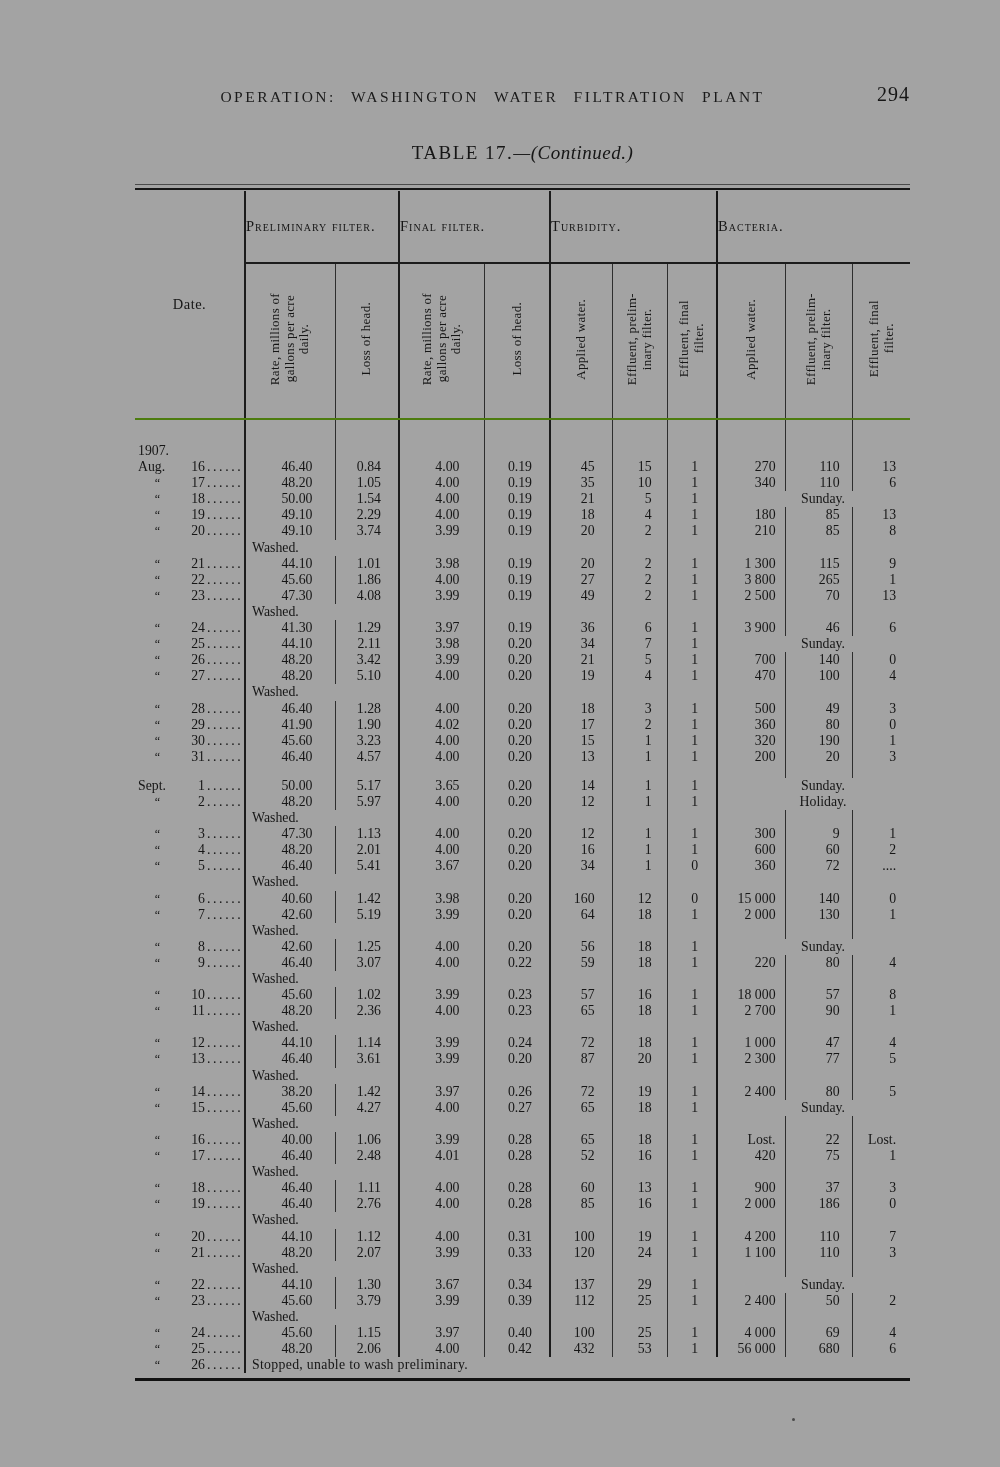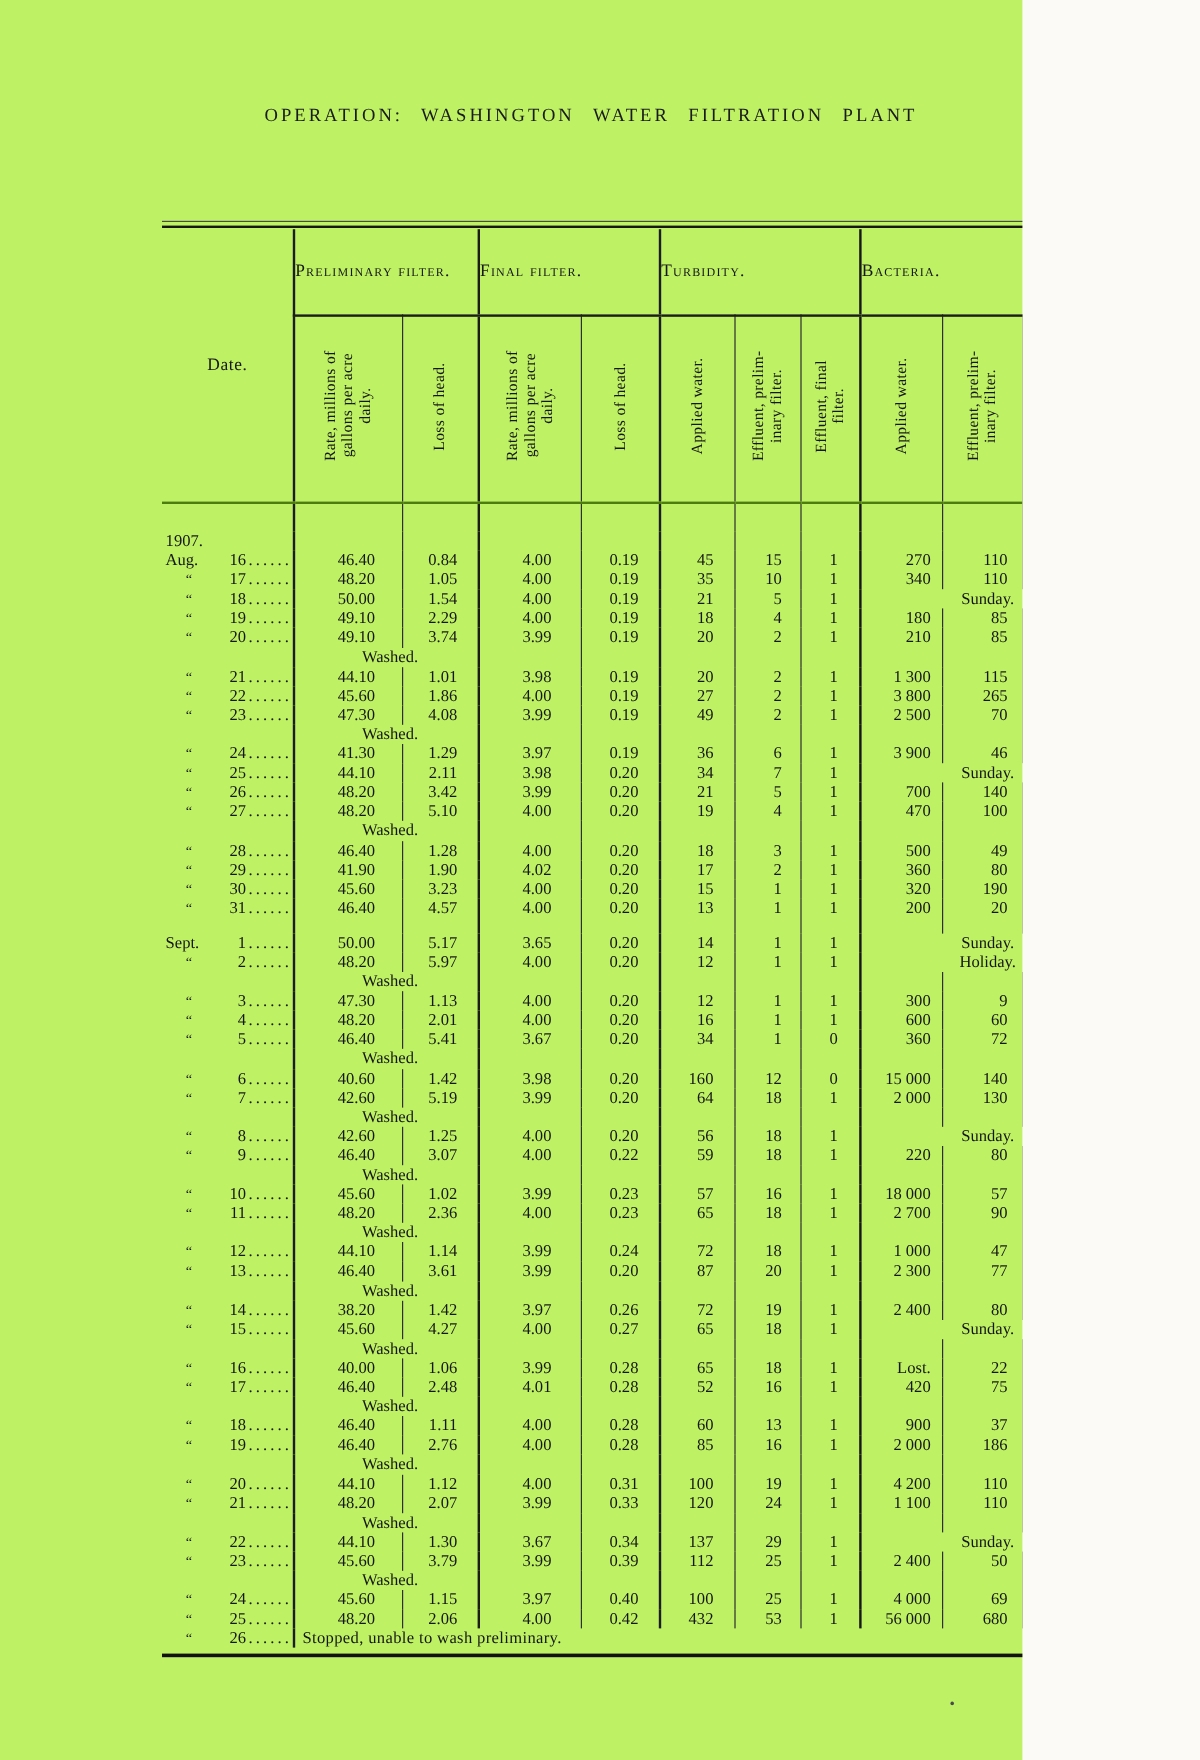--- a/index.html
+++ b/index.html
@@ -1,17 +1,17 @@
 <!DOCTYPE html>
 <html><head>
 <meta charset="utf-8">
 <style>
   html,body{margin:0;padding:0;}
   body{background:#fbfaf7;font-family:"Liberation Serif","DejaVu Serif",serif;color:#161616;}
-  .sheet{position:relative;width:852px;height:1467px;background:#bef264;overflow:hidden;}
+  .sheet{position:relative;width:1000px;height:1467px;background:#a3a3a3;overflow:hidden;}
 
   
   .running-head{position:absolute;top:88px;left:135px;width:775px;}
   .rh-text{text-align:center;font-size:15.5px;letter-spacing:2.5px;word-spacing:9px;color:#1a1a1a;padding-right:60px;}
   .page-num{position:absolute;right:0;top:-5px;font-size:20px;letter-spacing:1px;}
 
   
   .table-title{position:absolute;top:142px;left:135px;width:775px;text-align:center;font-size:19px;}
   .title-main{letter-spacing:1.5px;}
   .title-cont{font-style:italic;letter-spacing:.5px;}
@@ -54,21 +54,21 @@
   td.c-ploss.num{padding-right:17px;}
   td.c-frate.num{padding-right:24px;}
   td.c-floss.num{padding-right:17px;margin-left:48px;}
   td.c-tapp.num{padding-right:17px;}
   td.c-tpre.num{padding-right:15px;}
   td.c-tfin.num{padding-right:18px;}
   td.c-bapp.num{padding-right:9px;}
   td.c-bpre.num{padding-right:12px;margin-top:24px;}
   td.c-bfin.num{padding-right:14px;}
 
-  td.washed{text-align:center;padding-left:6px;margin-left:38px;}
+  td.washed{text-align:left;padding-left:6px;margin-left:38px;}
   td.stopped{text-align:left;padding-left:6px;letter-spacing:.3px;}
   td.note{text-align:center;padding-left:18px;}
 
   
   td.c-date{white-space:nowrap;margin-left:16px;}
   .dcell{display:flex;align-items:flex-end;}
   .m{display:inline-block;width:46px;padding-left:3px;box-sizing:border-box;}
   .m.ditto{text-align:center;padding-left:0;font-size:12px;letter-spacing:1px;}
   .d{display:inline-block;width:24px;text-align:right;}
   .dots{letter-spacing:2.6px;padding-left:2px;}
@@ -80,20 +80,21 @@
 </head>
 <body>
 
 <div class="sheet">
 
   <div class="running-head">
     <div class="rh-text">OPERATION: WASHINGTON WATER FILTRATION PLANT</div>
     <div class="page-num">294</div>
   </div>
 
+  <div class="table-title"><span class="title-main">TABLE 17.</span><span class="title-cont">—(Continued.)</span></div>
 
   <div class="table-zone">
     <div class="rule-thin"></div>
     <div class="rule-thick"></div>
 
     <table>
       <colgroup>
         <col style="width:110px">
           <col style="width:90px">
           <col style="width:64px">

